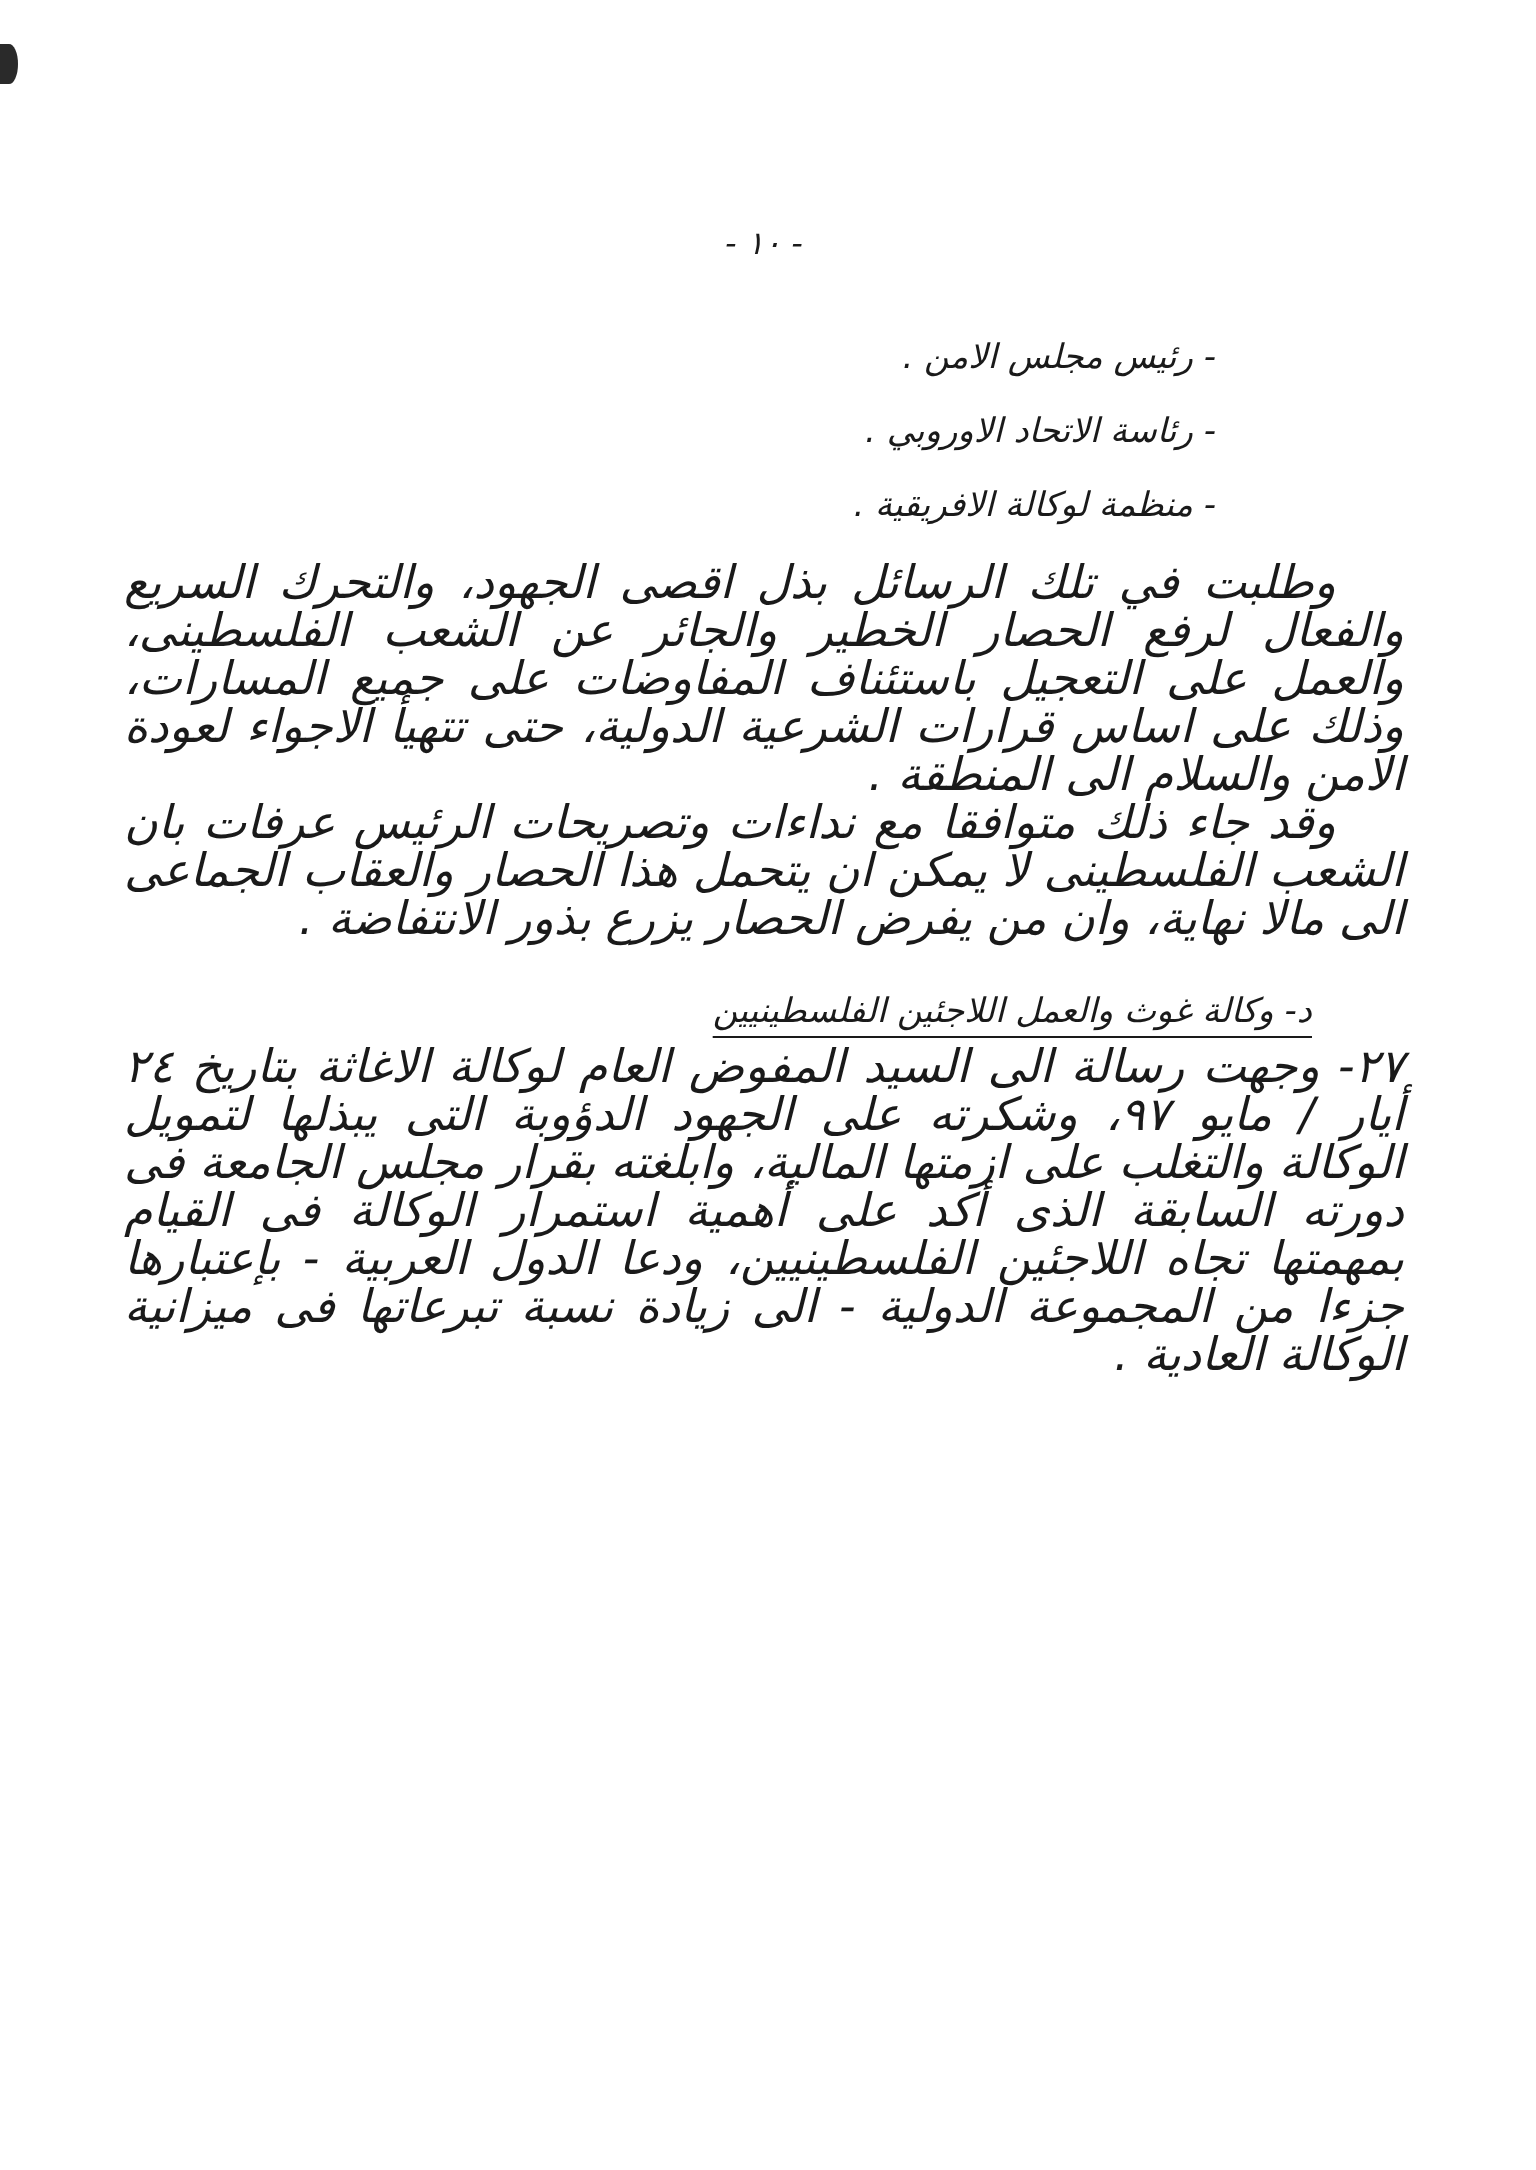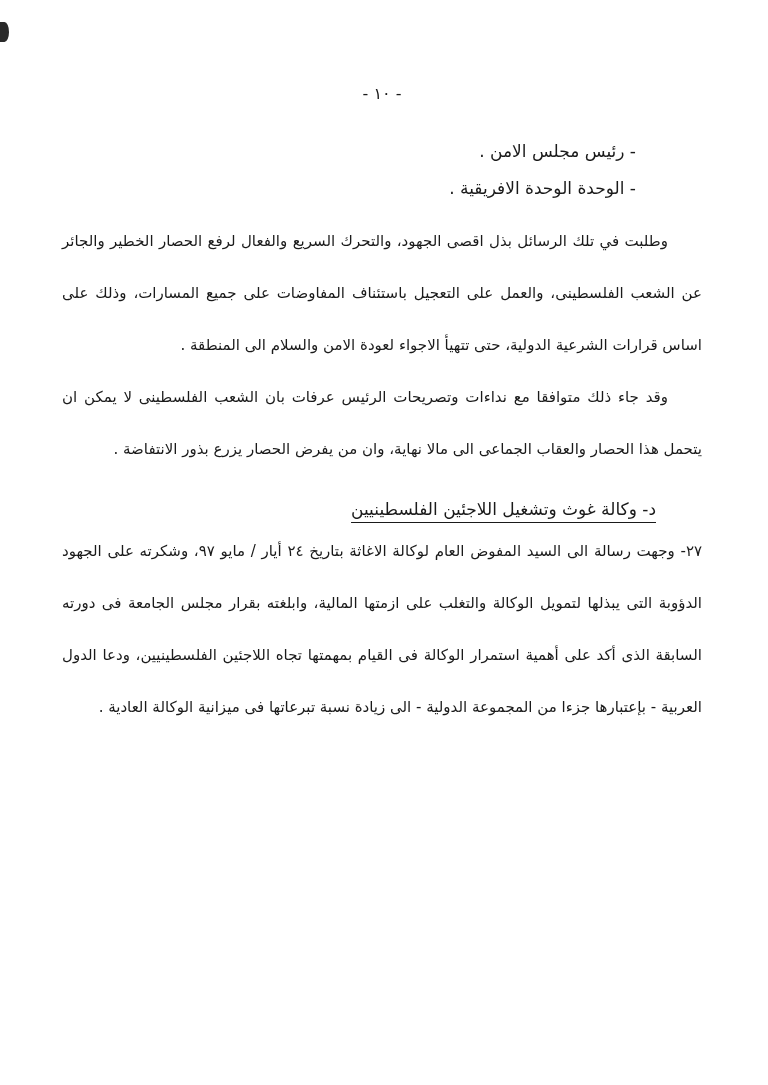--- a/index.html
+++ b/index.html
@@ -12,50 +12,51 @@
     font-family: "DejaVu Sans", sans-serif;
     color: #1a1a1a;
     direction: rtl;
     overflow: hidden;
   }
   .page {
     position: relative;
     width: 768px;
     height: 1085px;
     background: #ffffff;
-    padding: 84px 66px 0 62px;
+    padding: 112px 66px 0 62px;
+    font-style: italic;
   }
   
   .scan-artifact {
     position: absolute;
     left: 0;
     top: 22px;
     width: 9px;
     height: 20px;
     background: #2a2a2a;
     border-radius: 0 60% 60% 0;
   }
   .page-number {
     text-align: center;
     font-size: 16px;
     letter-spacing: 2px;
     margin-bottom: 30px;
   }
   .recipients {
-    margin-right: 66px;
+    margin-right: 94px;
     margin-bottom: 8px;
   }
   .recipient-item {
     font-size: 17px;
     line-height: 37px;
     white-space: nowrap;
   }
   .para {
-    font-size: 15px;
-    line-height: 52px;
+    font-size: 23px;
+    line-height: 24px;
     text-align: justify;
   }
   .para.indent {
     text-indent: 34px;
   }
   .section-heading {
     font-size: 17px;
     font-weight: normal;
     margin: 24px 46px 6px 0;
     text-decoration: underline;
@@ -66,24 +67,25 @@
 <body>
 
 <div class="page">
 
   <div class="scan-artifact"></div>
 
   <div class="page-number">- ١٠ -</div>
 
   <div class="recipients">
     <div class="recipient-item">- رئيس مجلس الامن .</div>
-    <div class="recipient-item">- الوحدة الوحدة الافريقية .</div>
+    <div class="recipient-item">- رئاسة الاتحاد الاوروبي .</div>
+    <div class="recipient-item">- منظمة لوكالة الافريقية .</div>
   </div>
 
   <p class="para indent">وطلبت في تلك الرسائل بذل اقصى الجهود، والتحرك السريع والفعال لرفع الحصار الخطير والجائر عن الشعب الفلسطينى، والعمل على التعجيل باستئناف المفاوضات على جميع المسارات، وذلك على اساس قرارات الشرعية الدولية، حتى تتهيأ الاجواء لعودة الامن والسلام الى المنطقة .</p>
 
   <p class="para indent">وقد جاء ذلك متوافقا مع نداءات وتصريحات الرئيس عرفات بان الشعب الفلسطينى لا يمكن ان يتحمل هذا الحصار والعقاب الجماعى الى مالا نهاية، وان من يفرض الحصار يزرع بذور الانتفاضة .</p>
 
-  <h3 class="section-heading">د- وكالة غوث وتشغيل اللاجئين الفلسطينيين</h3>
+  <h3 class="section-heading">د- وكالة غوث والعمل اللاجئين الفلسطينيين</h3>
 
   <p class="para">٢٧- وجهت رسالة الى السيد المفوض العام لوكالة الاغاثة بتاريخ ٢٤ أيار / مايو ٩٧، وشكرته على الجهود الدؤوبة التى يبذلها لتمويل الوكالة والتغلب على ازمتها المالية، وابلغته بقرار مجلس الجامعة فى دورته السابقة الذى أكد على أهمية استمرار الوكالة فى القيام بمهمتها تجاه اللاجئين الفلسطينيين، ودعا الدول العربية - بإعتبارها جزءا من المجموعة الدولية - الى زيادة نسبة تبرعاتها فى ميزانية الوكالة العادية .</p>
 
 </div>
 
 </body></html>

